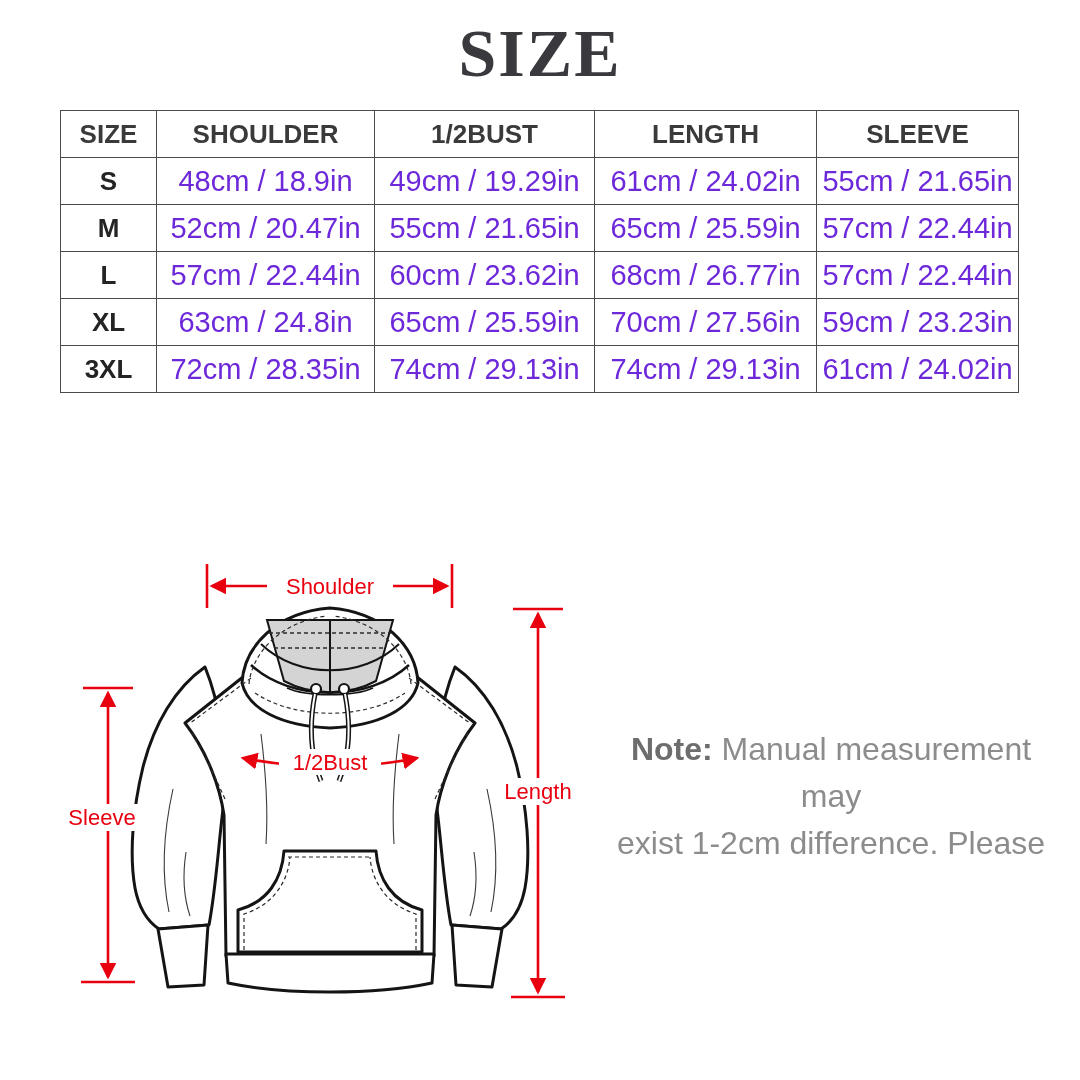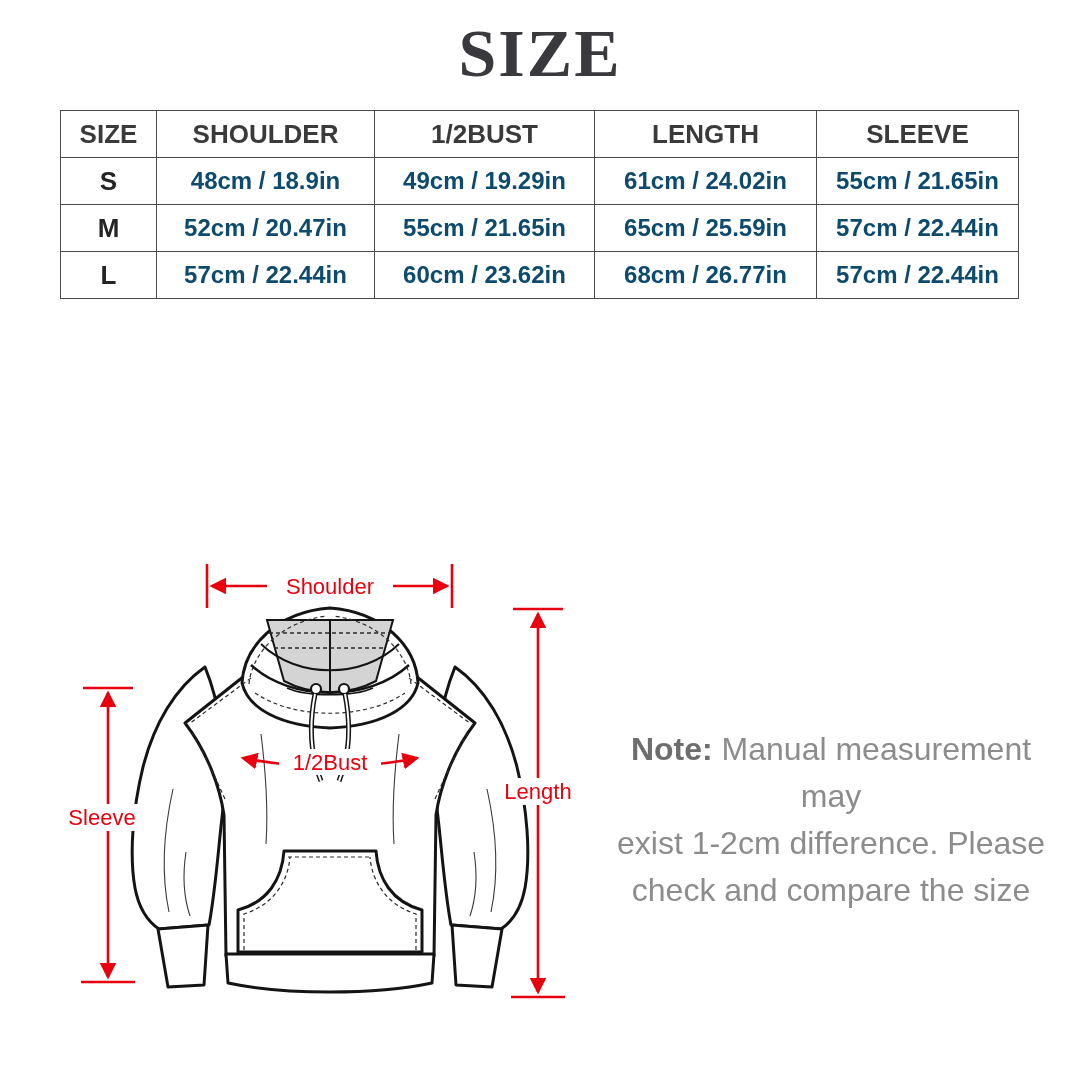--- a/index.html
+++ b/index.html
@@ -21,21 +21,21 @@
   }
   table.size-table th, table.size-table td {
     border:1.5px solid #4b4b4b;
     text-align:center; vertical-align:middle;
     height:46px; padding:0; overflow:hidden; white-space:nowrap;
   }
   table.size-table th {
     font-size:26px; font-weight:bold; color:#3a3a3a;
   }
   td.size-col { font-size:26px; font-weight:bold; color:#242424; }
-  td.val { font-size:24px; font-weight:bold; color:#0c4a6e; }
+  td.val { font-size:29px; font-weight:normal; color:#6d28d9; }
 
   .diagram { position:absolute; left:55px; top:552px; width:530px; height:470px; }
 
   .note {
     position:absolute; left:601px; top:726px; width:460px;
     font-size:32px; line-height:47px; color:#8c8c8c;text-align:center;
   }
   .note b { color:#6d6d6d; font-weight:bold; }
 </style>
 </head>
@@ -75,20 +75,34 @@
       <td class="val">65cm / 25.59in</td>
       <td class="val">57cm / 22.44in</td>
     </tr>
     <tr>
       <td class="size-col">L</td>
       <td class="val">57cm / 22.44in</td>
       <td class="val">60cm / 23.62in</td>
       <td class="val">68cm / 26.77in</td>
       <td class="val">57cm / 22.44in</td>
     </tr>
+    <tr>
+      <td class="size-col">XL</td>
+      <td class="val">63cm / 24.8in</td>
+      <td class="val">65cm / 25.59in</td>
+      <td class="val">70cm / 27.56in</td>
+      <td class="val">59cm / 23.23in</td>
+    </tr>
+    <tr>
+      <td class="size-col">3XL</td>
+      <td class="val">72cm / 28.35in</td>
+      <td class="val">74cm / 29.13in</td>
+      <td class="val">74cm / 29.13in</td>
+      <td class="val">61cm / 24.02in</td>
+    </tr>
   </tbody>
 </table>
 
 <div class="diagram">
 <svg viewBox="0 0 530 470" width="530" height="470" xmlns="http://www.w3.org/2000/svg">
   <defs>
     <marker id="ah" viewBox="0 0 10 10" refX="8.5" refY="5" markerWidth="6.5" markerHeight="6.5" orient="auto-start-reverse">
       <path d="M0,0 L10,5 L0,10 Z" fill="#e8000e"></path>
     </marker>
   </defs>
@@ -180,14 +194,13 @@
     <text x="275" y="218">1/2Bust</text>
     <text x="483" y="247">Length</text>
     <text x="47" y="273">Sleeve</text>
   </g>
 </svg>
 </div>
 
 <div class="note">
   <div><b>Note:</b> <span>Manual measurement may</span></div>
   <div>exist 1-2cm difference. Please</div>
-  <div>check and compare the size</div>
 </div>
 
 </body></html>

